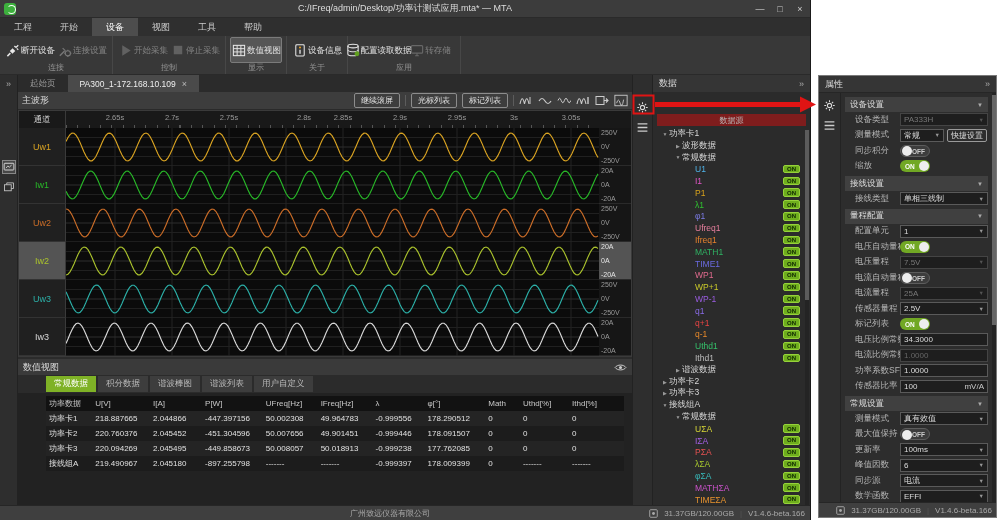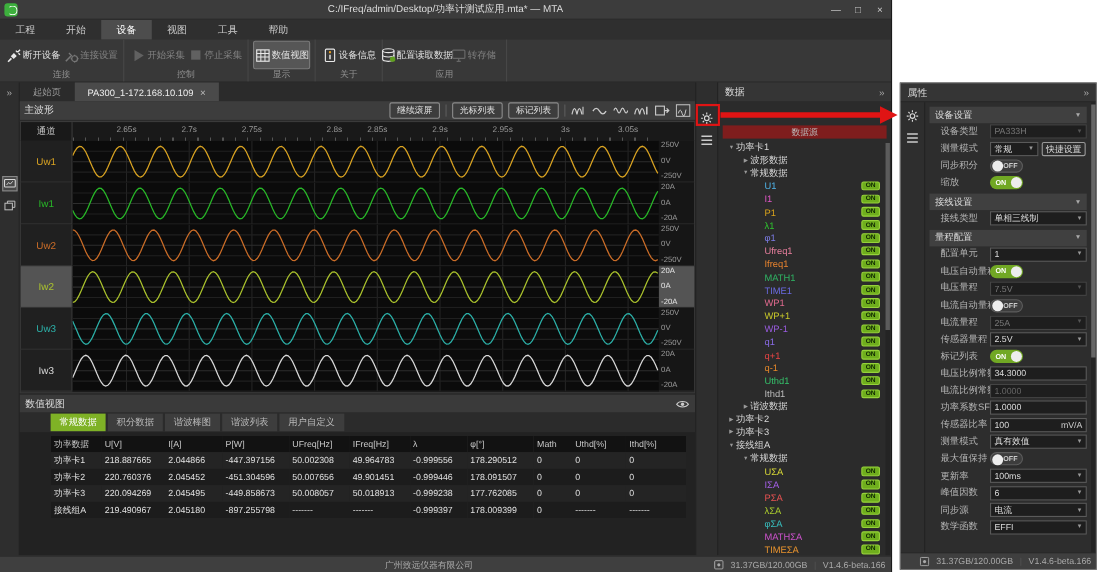--- a/index.html
+++ b/index.html
@@ -952,20 +952,24 @@
         </div>
         <div class="prop-row">
           <span class="prop-label">传感器比率</span>
           <div class="prop-ctrl">
             <div class="inputbox">
               <span>100</span>
               <span class="unit">mV/A</span>
             </div>
           </div>
         </div>
+        <div class="sec-header">
+          <span class="sec-title">常规设置</span>
+          <span class="sec-arrow">▼</span>
+        </div>
         <div class="prop-row">
           <span class="prop-label">测量模式</span>
           <div class="prop-ctrl">
             <div class="selectbox">
               <span>真有效值</span>
               <span class="sel-arrow">▼</span>
             </div>
           </div>
         </div>
         <div class="prop-row">

